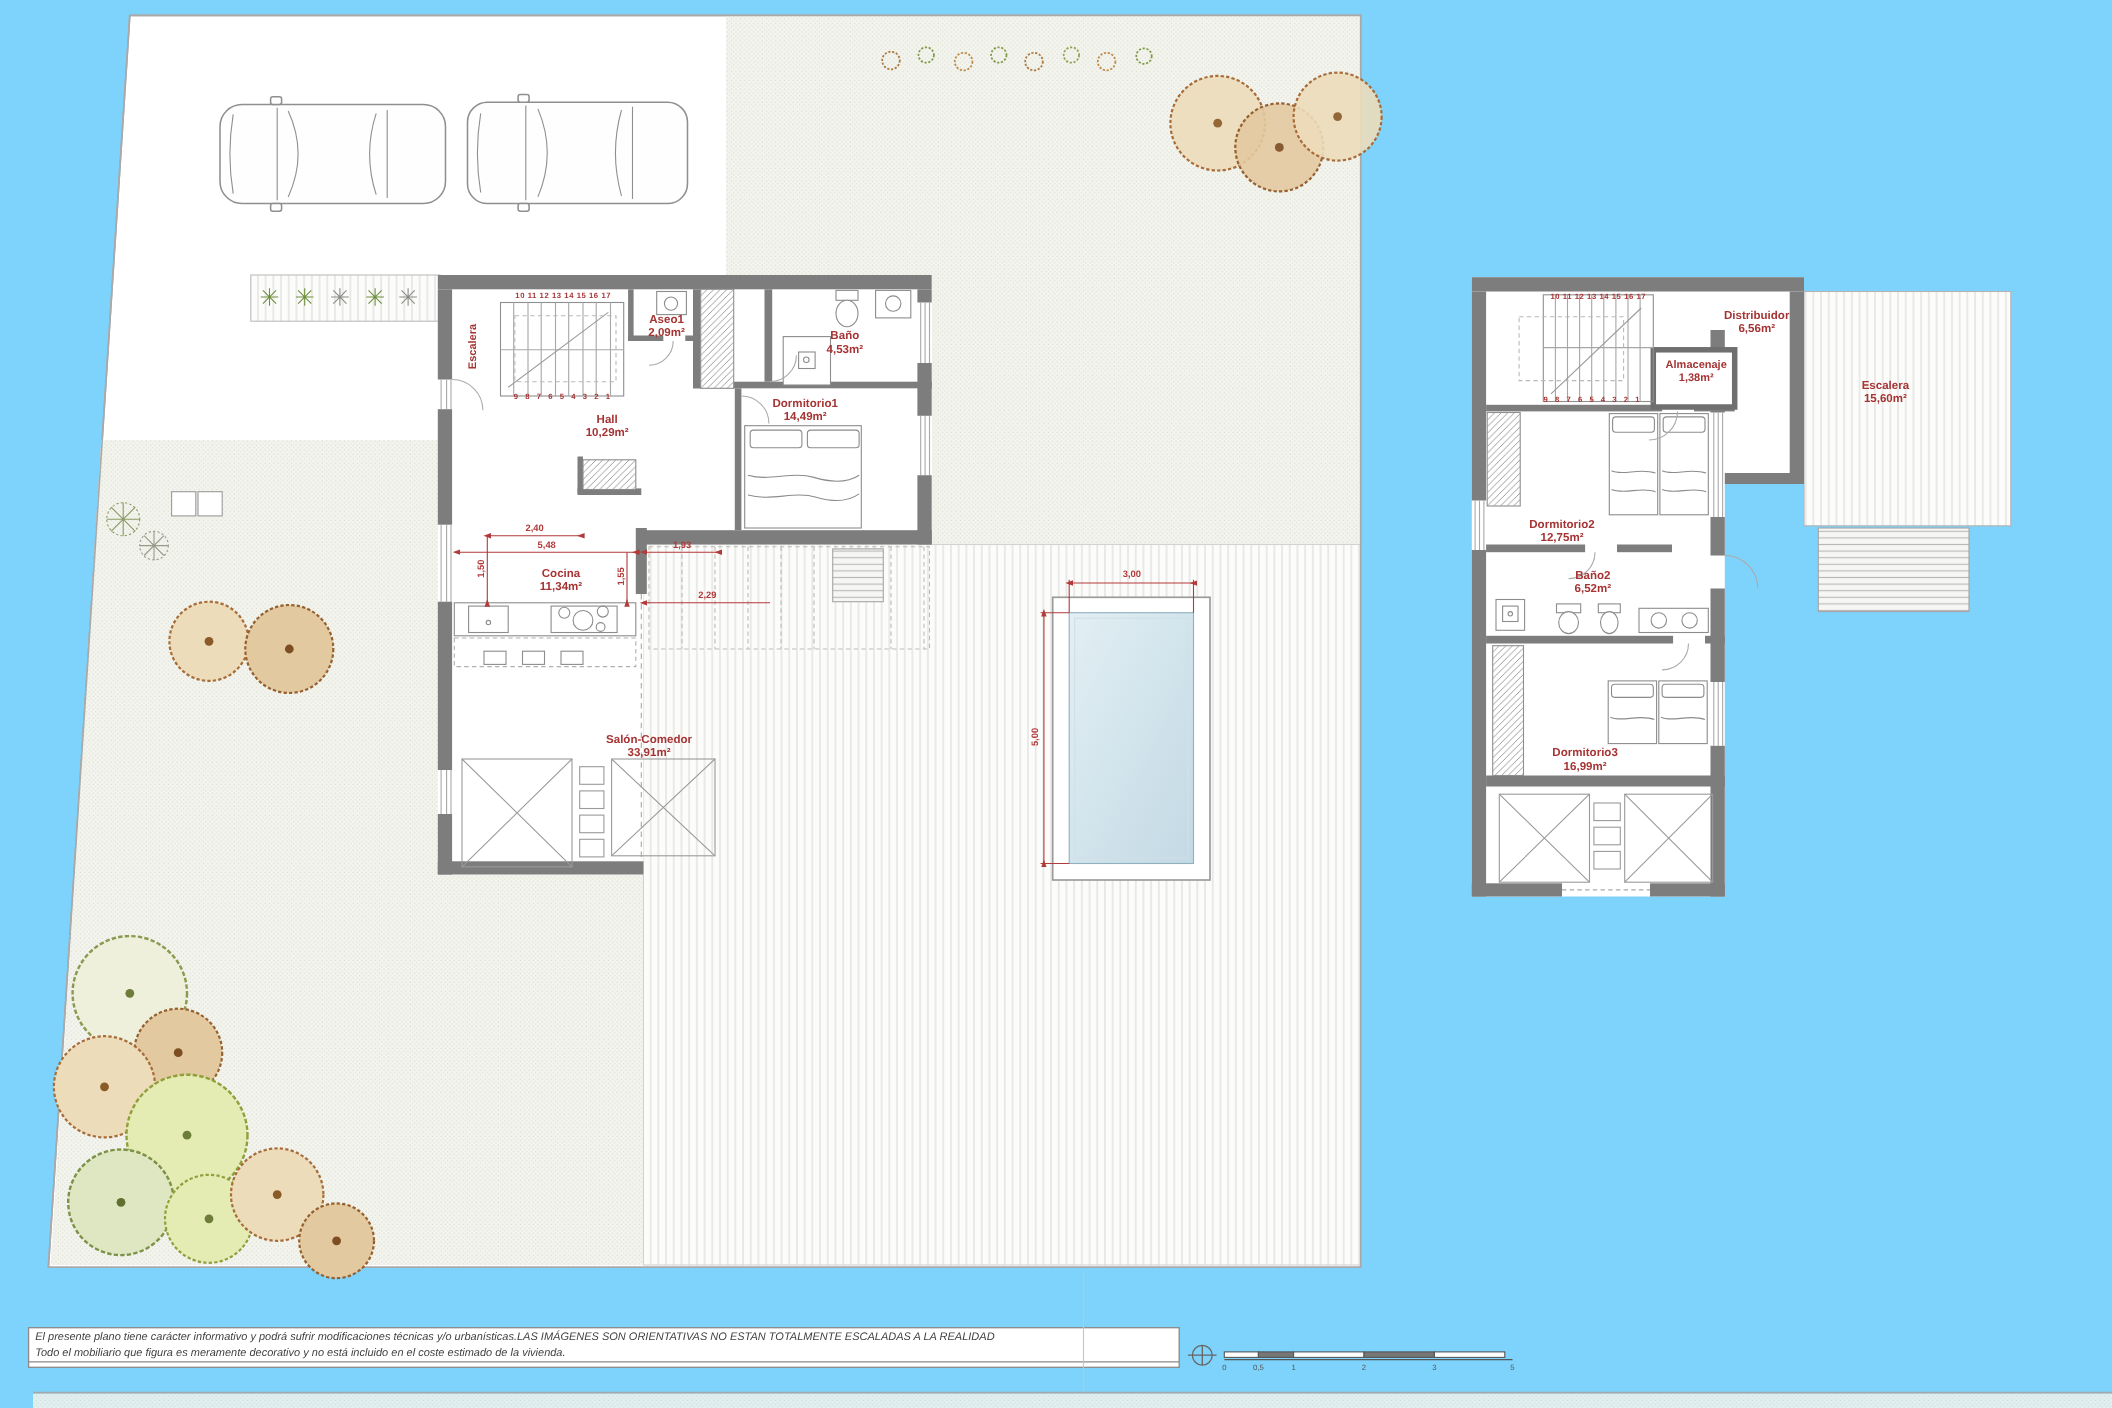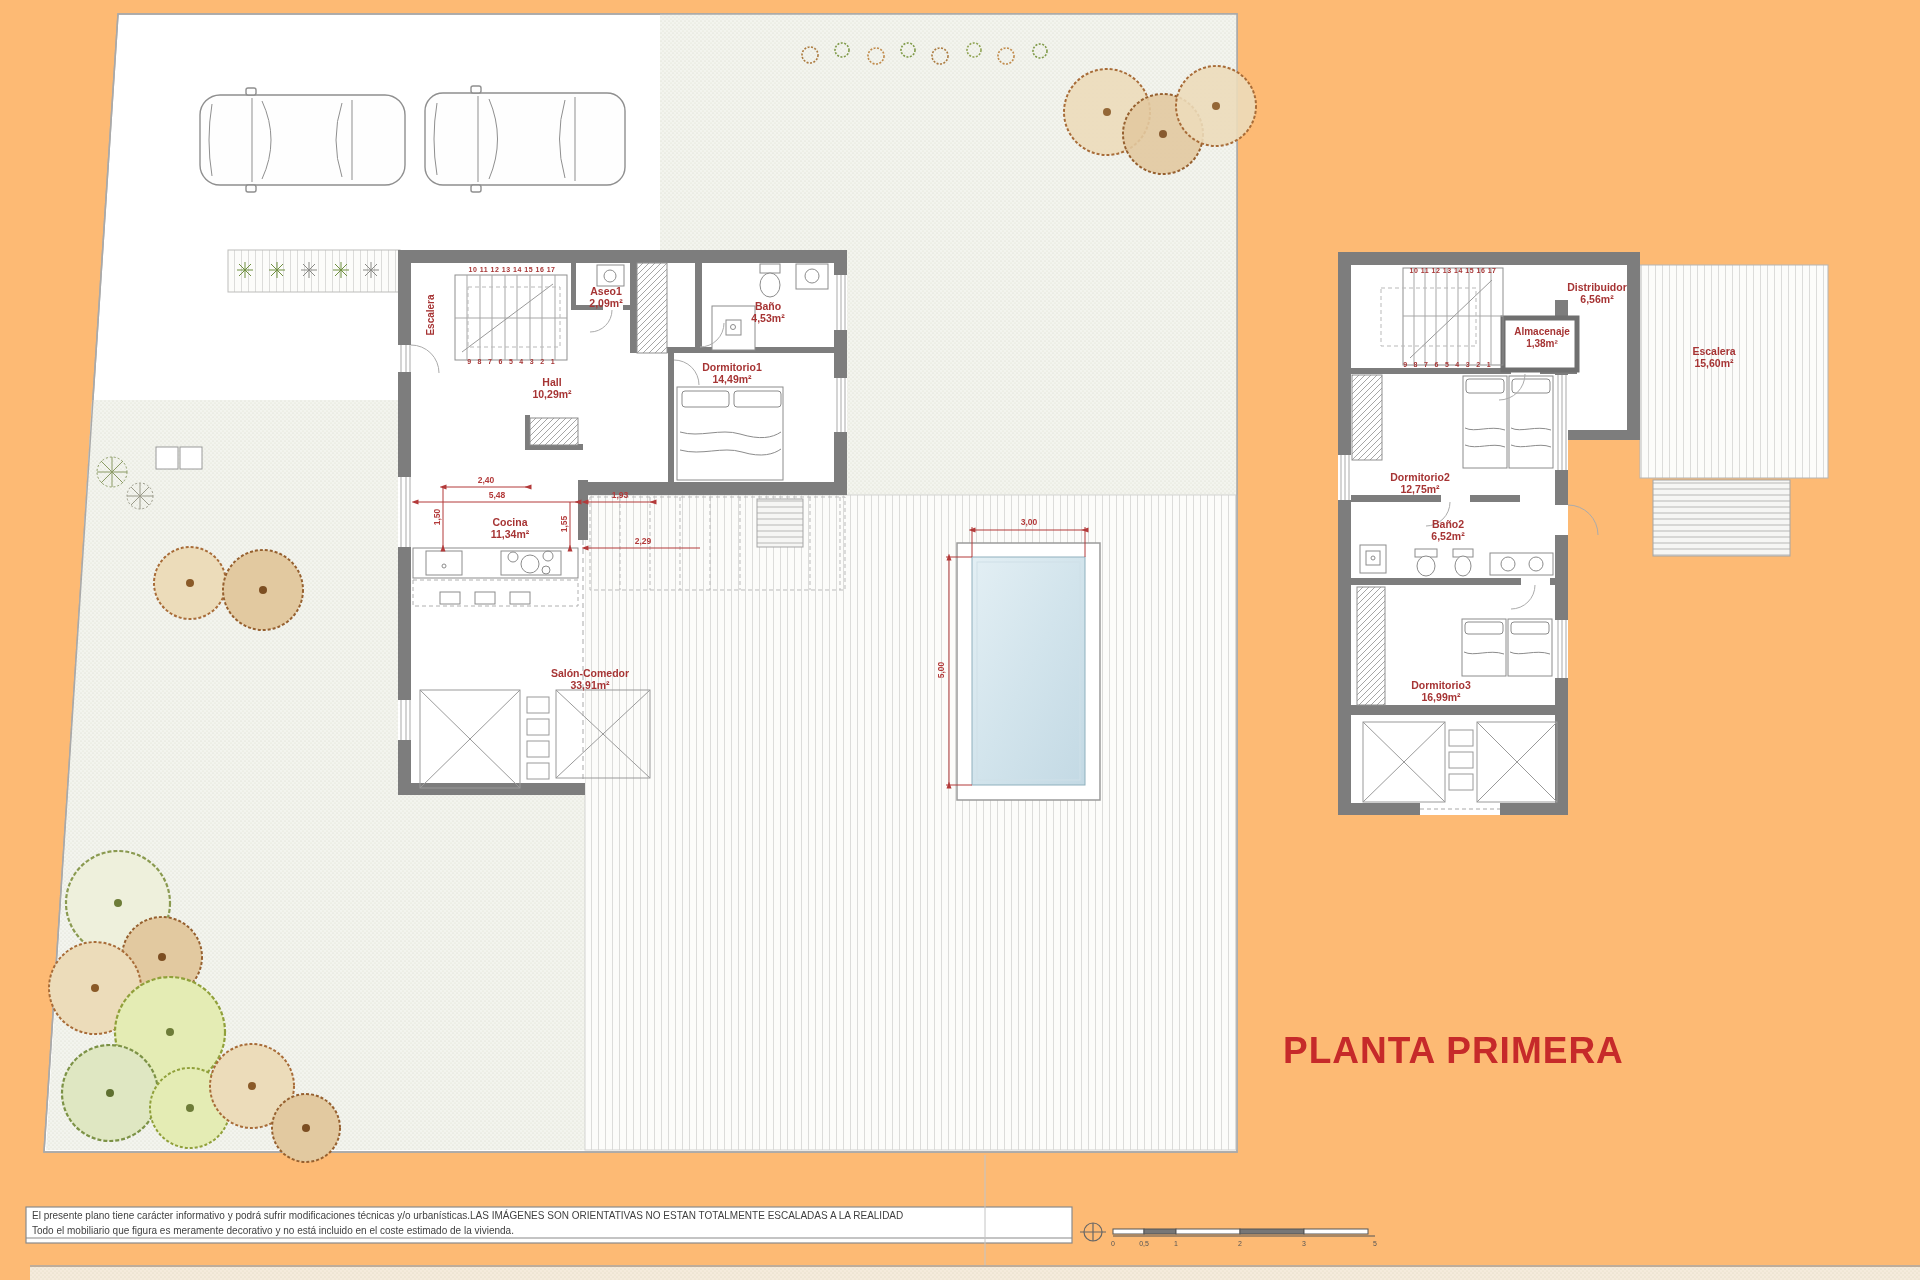--- a/index.html
+++ b/index.html
@@ -1,28 +1,28 @@
 <!DOCTYPE html>
 <html><head>
 <meta charset="utf-8">
 <style>
   html,body{margin:0;padding:0;background:#ffffff;}
-  #sheet{position:relative;width:1920px;height:1280px;background:#fdba74;overflow:hidden;
+  #sheet{position:relative;width:1920px;height:1280px;background:#7dd3fc;overflow:hidden;
          font-family:"Liberation Sans", sans-serif;}
   #plan-svg{position:absolute;left:0;top:0;}
   .lbl{position:absolute;transform:translate(-50%,-50%);text-align:center;
        color:#a63434;font-weight:bold;font-size:10.5px;line-height:1.18;white-space:nowrap;}
   .lbl.vert{transform:translate(-50%,-50%) rotate(-90deg);}
   .stairnums{font-size:7px;font-weight:bold;color:#a63434;}
   .ls-wide{letter-spacing:2.3px;}
   .ls-sm{letter-spacing:0.5px;}
   .dim{font-size:8.5px;font-weight:bold;color:#b33a3a;}
   .title{position:absolute;color:#c62a2a;font-size:37px;font-weight:bold;letter-spacing:1px;
          transform:none;white-space:nowrap;}
-  .footline{position:absolute;font-size:10px;color:#3f3f3f;white-space:nowrap;}
+  .footline{position:absolute;font-size:10px;color:#3f3f3f;white-space:nowrap;font-style:italic;}
   .scalenum{position:absolute;transform:translate(-50%,0);font-size:7px;color:#555;}
 </style>
 </head>
 <body>
 
 <div id="sheet">
 
 <svg id="plan-svg" width="1920" height="1280" viewBox="0 0 1920 1280">
   <defs>
     <pattern id="dots" width="4" height="4" patternUnits="userSpaceOnUse">
@@ -458,21 +458,20 @@
 </div>
 <div class="lbl" style="left:1448px;top:530px">
   <div>Baño2</div>
   <div>6,52m²</div>
 </div>
 <div class="lbl" style="left:1441px;top:691px">
   <div>Dormitorio3</div>
   <div>16,99m²</div>
 </div>
 
-<div class="title" style="left:1283px;top:1030px">PLANTA PRIMERA</div>
 
 <div class="footline" style="left:32px;top:1210px">El presente plano tiene carácter informativo y podrá sufrir modificaciones técnicas y/o urbanísticas.LAS IMÁGENES SON ORIENTATIVAS NO ESTAN TOTALMENTE ESCALADAS A LA REALIDAD</div>
 <div class="footline" style="left:32px;top:1225px">Todo el mobiliario que figura es meramente decorativo y no está incluido en el coste estimado de la vivienda.</div>
 
 <span class="scalenum" style="left:1113px;top:1240px">0</span>
 <span class="scalenum" style="left:1144px;top:1240px">0,5</span>
 <span class="scalenum" style="left:1176px;top:1240px">1</span>
 <span class="scalenum" style="left:1240px;top:1240px">2</span>
 <span class="scalenum" style="left:1304px;top:1240px">3</span>
 <span class="scalenum" style="left:1375px;top:1240px">5</span>

